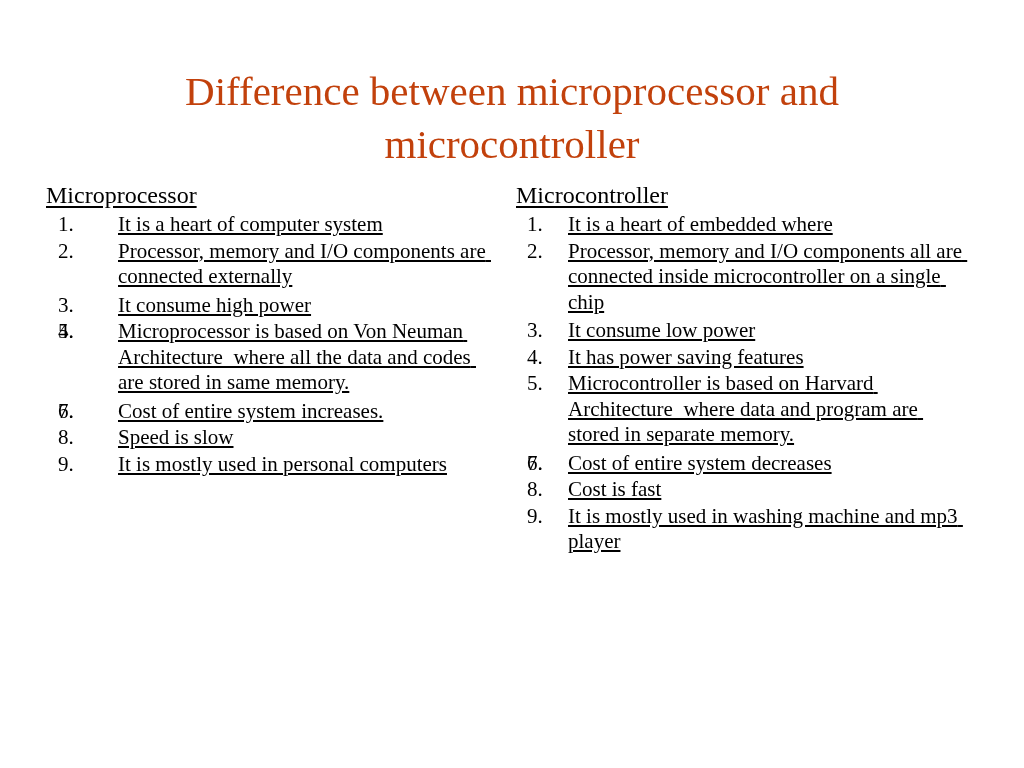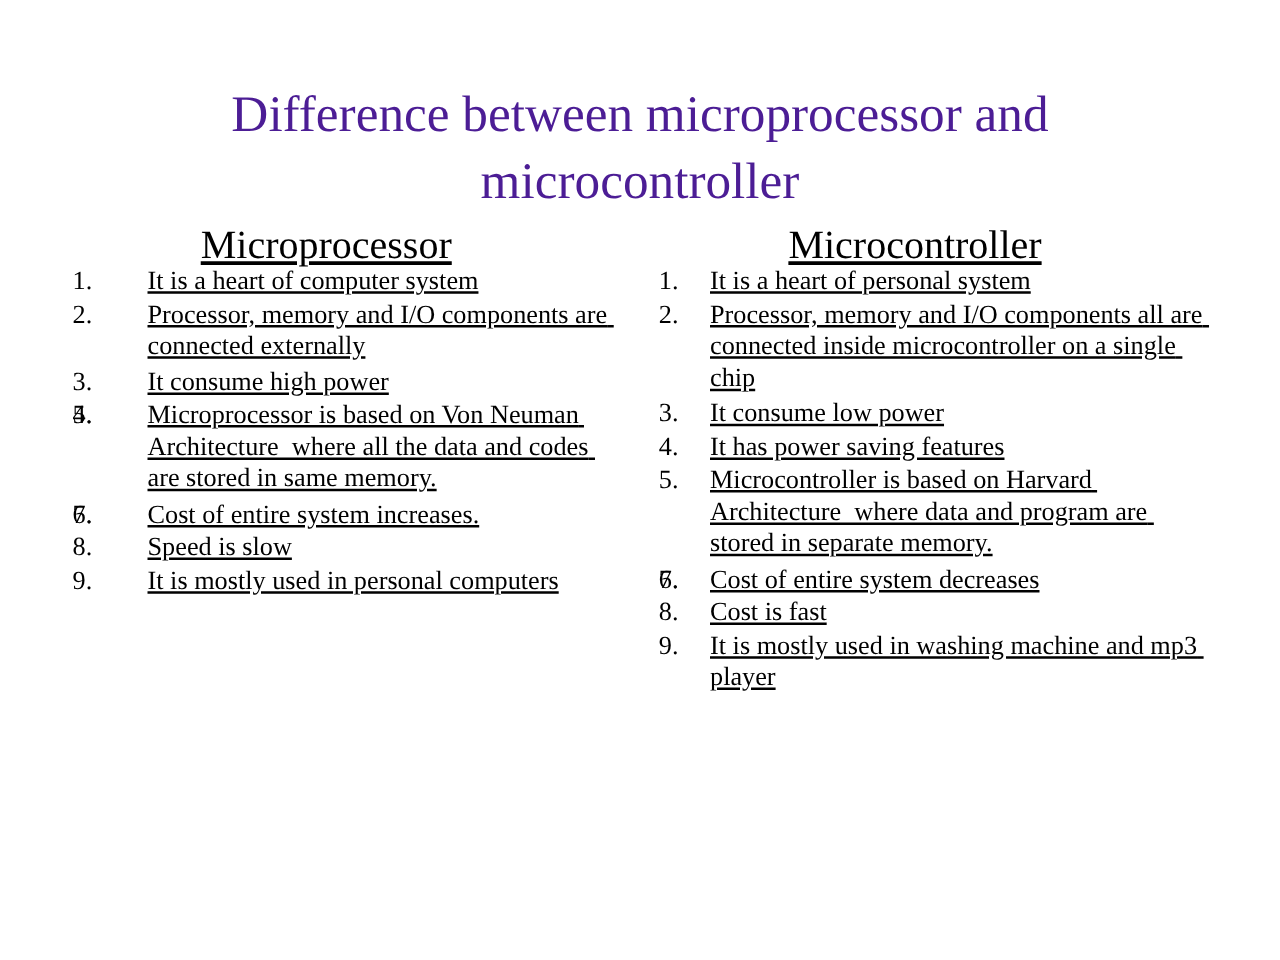--- a/index.html
+++ b/index.html
@@ -29,35 +29,34 @@
   
   .title {
     position: absolute;
     left: 62px;
     top: 38px;
     width: 900px;
     text-align: center;
     font-size: 41px;
     line-height: 53px;
     font-weight: normal;
-    color: #4c1d95;
+    color: #c2410c;
     letter-spacing: 0px;
   }
 
   
   .column {
     position: absolute;
     top: 180px;
   }
   .col-left  { left: 46px;  width: 452px; }
   .col-right { left: 516px; width: 452px; }
 
   .col-header {
-    text-align: center;
-    font-size: 32px;
+    font-size: 24px;
     line-height: 30px;
     margin: 0 0 2px 0;
   }
   .col-header .underlined {
     text-decoration: underline;
     text-underline-offset: 3px;
   }
   .col-left .col-header  { padding-right: 22px; }
   .col-right .col-header { padding-right: 20px; }
 
@@ -153,21 +152,21 @@
     </ol>
   </div>
 
   <div class="column col-right">
     <div class="col-header">
       <span class="underlined">Microcontroller</span>
     </div>
     <ol class="item-list">
       <li>
         <span class="num">1.</span>
-        <span class="txt">It is a heart of personal system</span>
+        <span class="txt">It is a heart of embedded where</span>
       </li>
       <li>
         <span class="num">2.</span>
         <span class="txt">Processor, memory and I/O components all are connected inside microcontroller on a single chip</span>
       </li>
       <li class="after-wrap">
         <span class="num">3.</span>
         <span class="txt">It consume low power</span>
       </li>
       <li>

